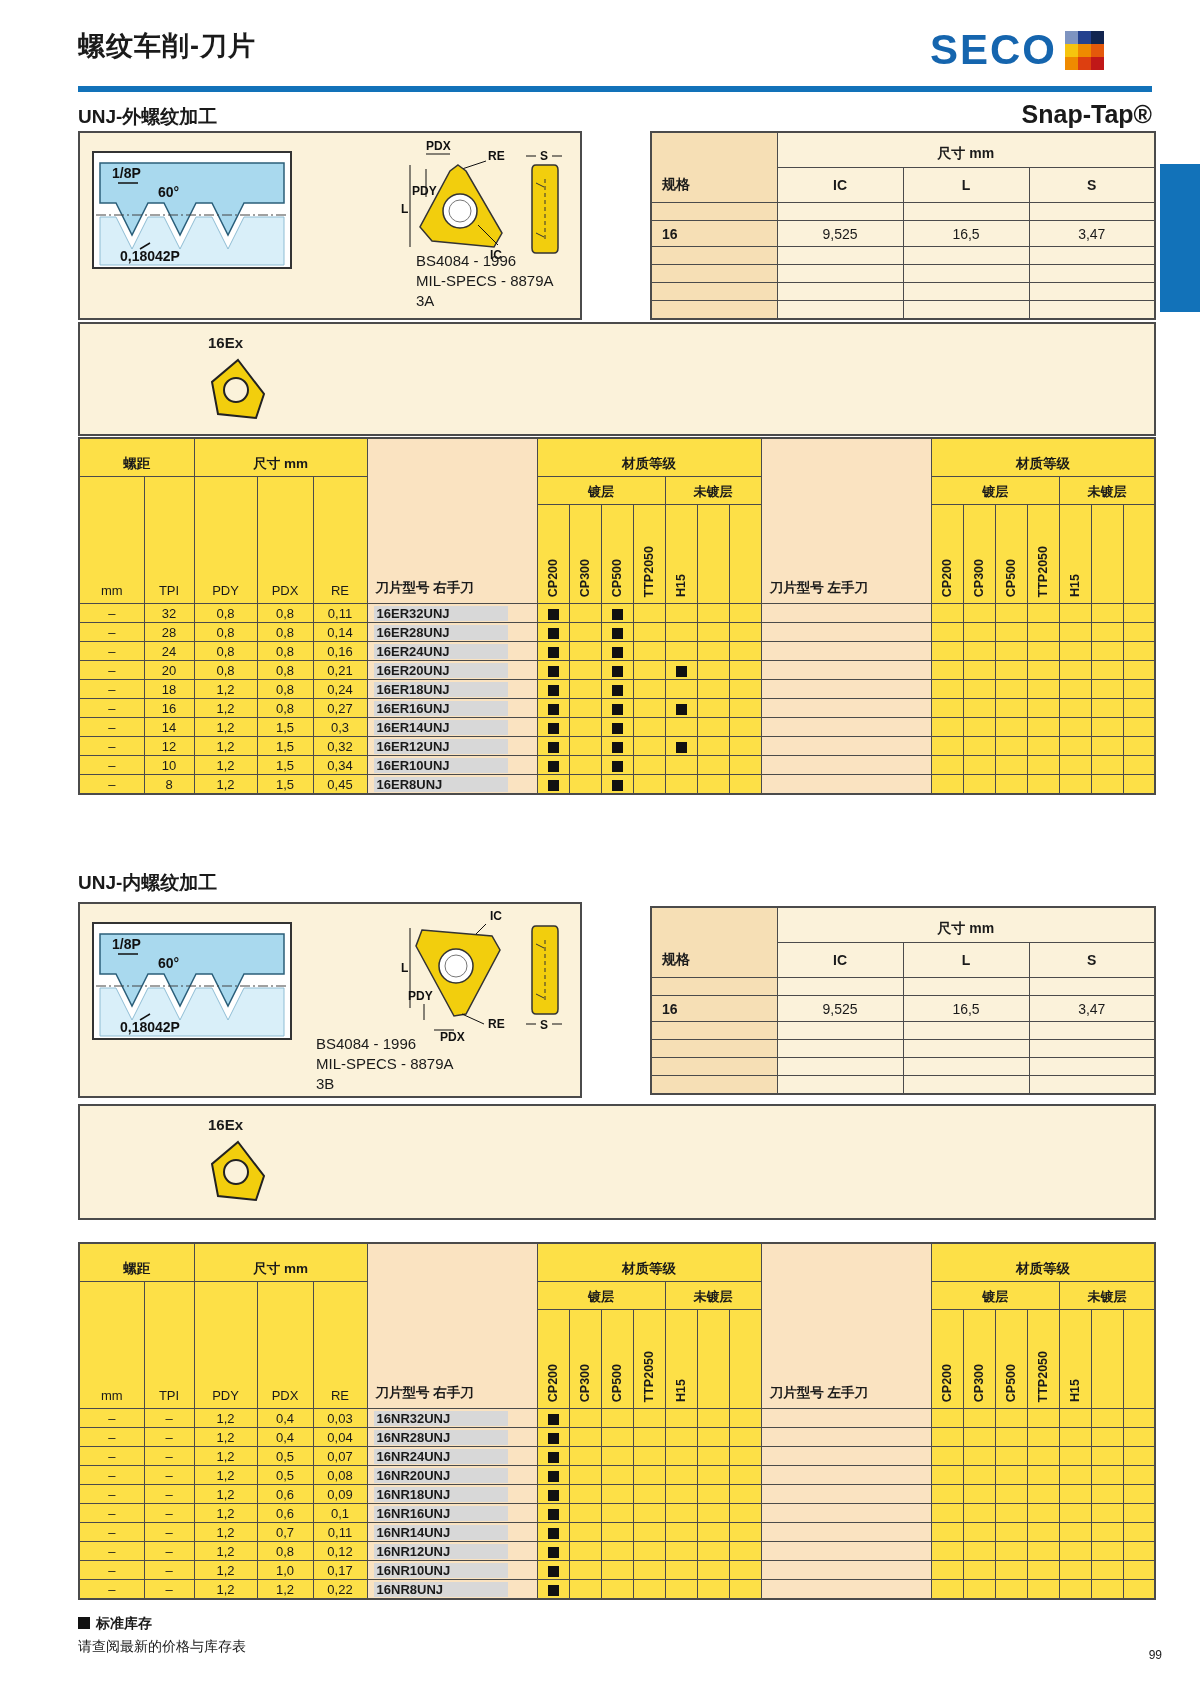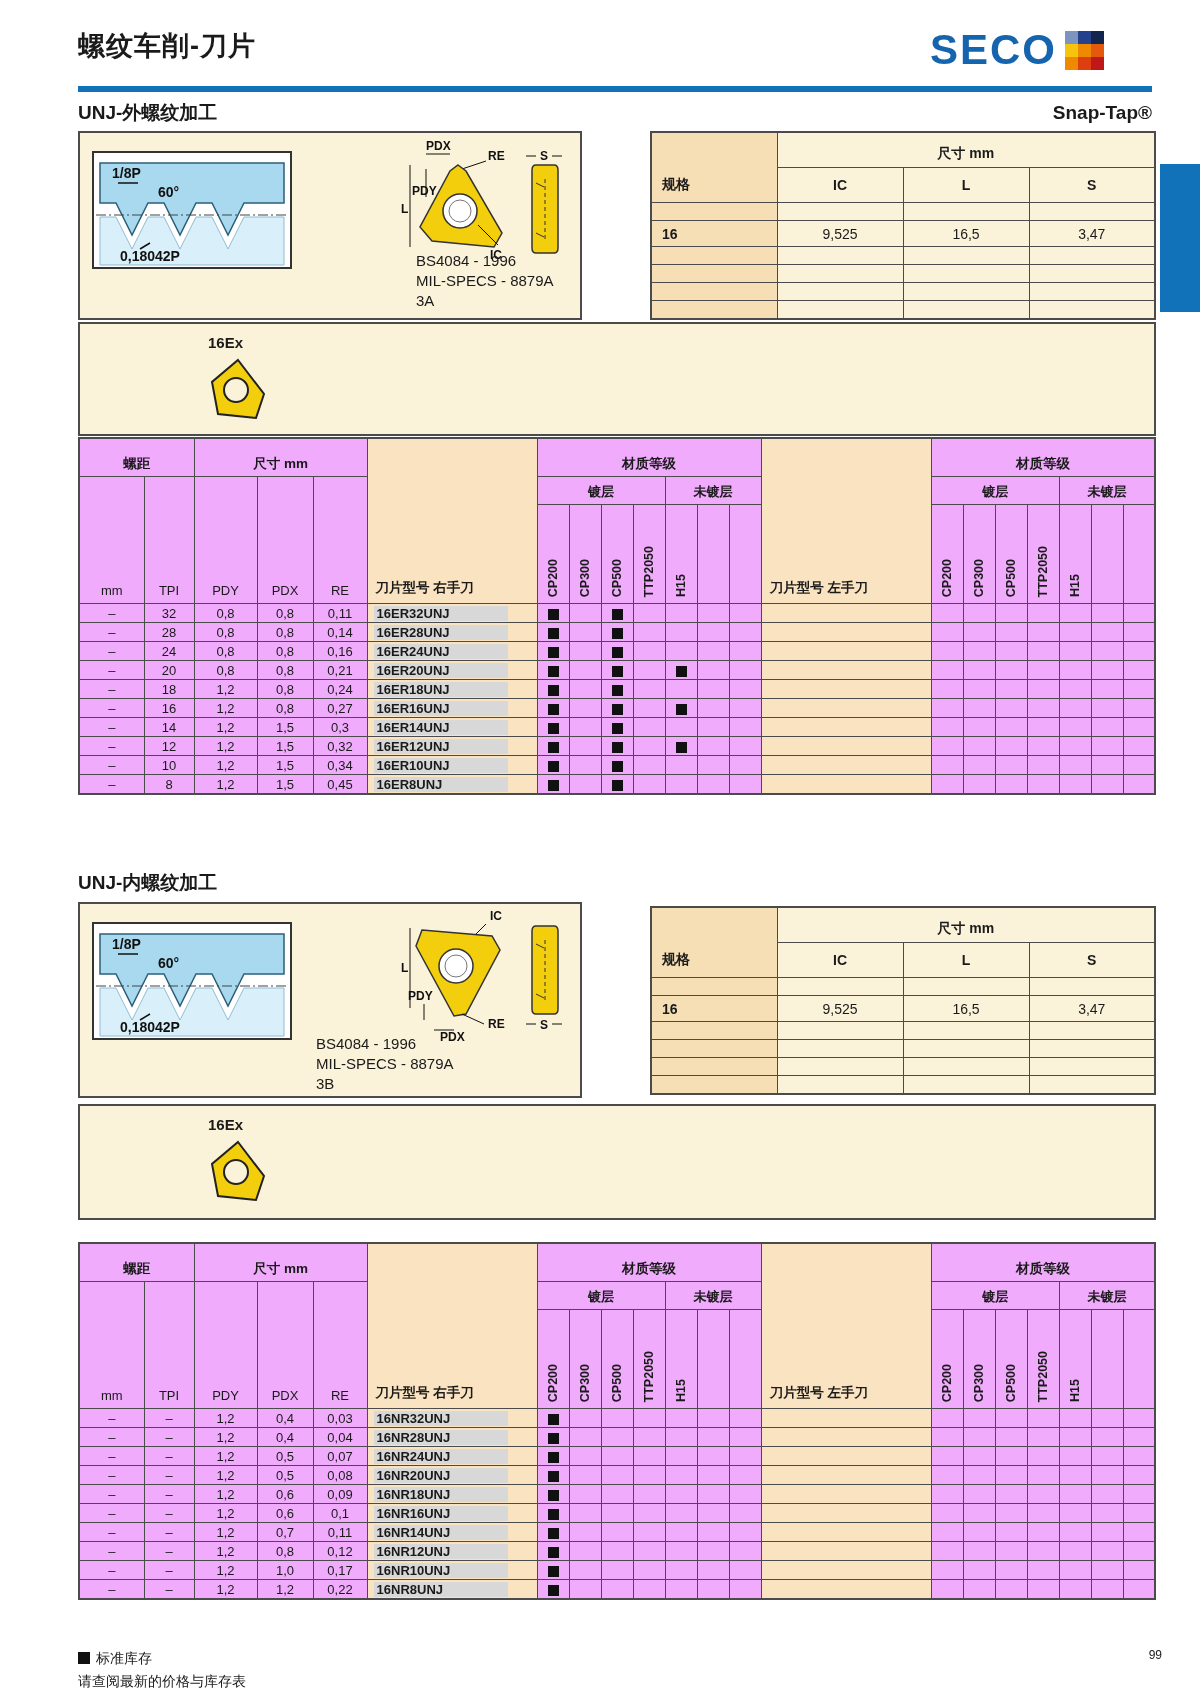--- a/index.html
+++ b/index.html
@@ -9,21 +9,21 @@
 
   
   #page-title{left:78px;top:28px;font-size:27px;font-weight:bold;letter-spacing:1px;}
   #seco-logo{left:930px;top:30px;width:222px;display:flex;justify-content:flex-start;align-items:center;gap:8px;}
   #seco-word{font-size:42px;font-weight:900;color:#1565AE;letter-spacing:2px;line-height:40px;}
   #seco-mosaic{width:39px;height:39px;display:grid;grid-template-columns:repeat(3,13px);grid-template-rows:repeat(3,13px);}
   #seco-mosaic span{display:block;}
   #blue-rule{left:78px;top:86px;width:1074px;height:6px;}
   .sec-head{left:78px;width:1074px;display:flex;justify-content:space-between;align-items:baseline;gap:38px;}
   .sec-title{font-size:19px;font-weight:bold;}
-  .snap-tap{font-size:19px;font-weight:bold;}
+  .snap-tap{font-size:25px;font-weight:bold;}
 
   
   .frame{border:2px solid #4b4b4b;background:#FBF2DA;}
 
   
   .standards{font-size:15px;line-height:20px;}
   .lbl16ex{font-size:15px;font-weight:bold;}
 
   
   table{border-collapse:collapse;table-layout:fixed;}
@@ -32,39 +32,39 @@
   .size-table col.c-spec,.size-table col.c-dim{width:126px;}
   .size-table .dimhead{height:30px;text-align:center;font-weight:bold;vertical-align:bottom;padding-bottom:4px;}
   .size-table .spechead{background:#F6DFB5;vertical-align:bottom;text-align:left;padding:0 0 8px 10px;font-weight:bold;font-family:Liberation Serif, serif;}
   .size-table .subhead{height:34px;text-align:center;font-weight:bold;vertical-align:middle;}
   .size-table td.spec-cell{background:#F6DFB5;font-weight:bold;text-align:left;padding-left:10px;}
   .size-table tr.empty td{height:17px;}
   .size-table tr.data td{height:25px;}
   .size-table td.val{text-align:center;}
 
   
-  .main-table{width:1076px;background:#f0abfc;border:2px solid #4b4b4b;font-size:13px;}
+  .main-table{width:1076px;background:#fde047;border:2px solid #4b4b4b;font-size:13px;}
   .main-table th,.main-table td{border:1px solid #4b4b4b;padding:0;}
   col.c-mm{width:65px}col.c-tpi{width:50px}col.c-pdy{width:63px}col.c-pdx{width:56px}col.c-re{width:54px}
   col.c-model{width:170px}col.c-grade{width:32px}
   .h1 th{height:34px;vertical-align:bottom;padding-bottom:3px;font-size:13.5px;}
   .h2 th{height:24px;vertical-align:bottom;padding-bottom:3px;}
   .colh{vertical-align:bottom !important;padding-bottom:5px !important;font-weight:normal;}
   .h3 th{height:98px;vertical-align:bottom;}
   .v{writing-mode:vertical-rl;transform:rotate(180deg);font-weight:bold;font-size:12.5px;display:block;margin:0 auto 6px auto;}
   .model-h{vertical-align:bottom;text-align:left;padding:0 0 6px 8px !important;background:#FAE3C1;font-weight:bold;}
   .main-table td{height:18px;text-align:center;}
   .main-table td.model{background:#FAE3C1;text-align:left;padding-left:6px;}
   .hl{display:inline-block;min-width:128px;background:#D8D8D8;font-weight:bold;padding:0 3px;text-align:left;}
   .sq{display:inline-block;width:11px;height:11px;background:#111;vertical-align:middle;}
 
   
   #footer{left:78px;top:1612px;font-size:14px;line-height:23px;}
   #footer .sqn{display:inline-block;width:12px;height:12px;background:#111;margin-right:6px;vertical-align:-1px;}
-  #footer .l1{font-weight:normal;margin-top:35px;}
+  #footer .l1{font-weight:bold;}
   #page-number{left:1092px;top:1648px;width:70px;text-align:right;font-size:12px;}
 
   svg text{font-family:"Liberation Sans",sans-serif;}
   .dl{font-size:12px;font-weight:bold;fill:#111;}
   .dlb{font-size:14px;font-weight:bold;fill:#111;}
 </style>
 </head>
 <body>
 
 <div class="abs" id="page-title">螺纹车削-刀片</div>

